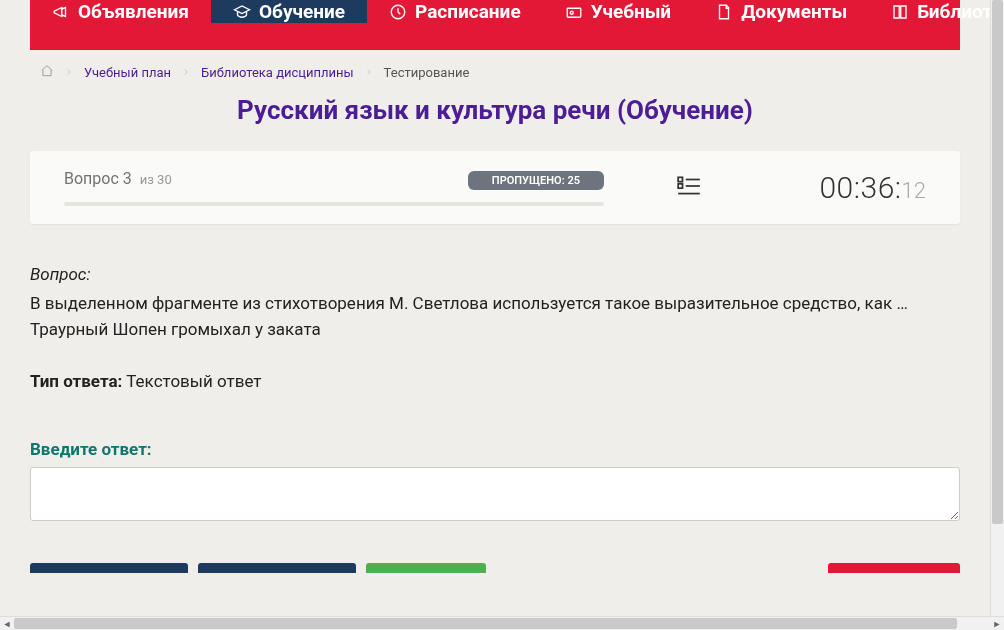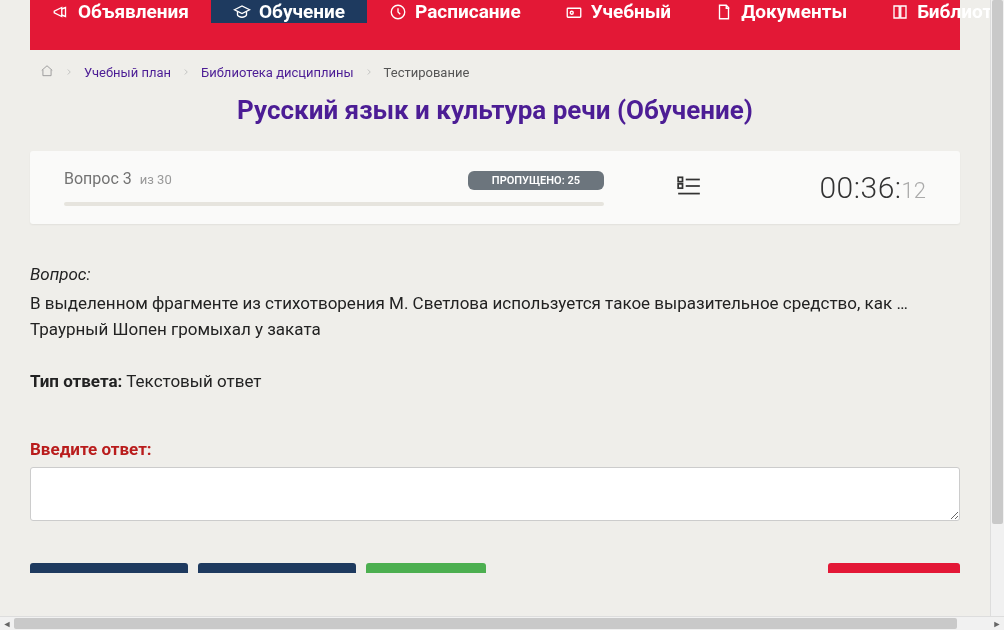--- a/index.html
+++ b/index.html
@@ -131,21 +131,21 @@
   .timer-sec { font-size: 22px; color: #aaa; }
 
   
   .content {
     margin: 40px 30px 24px;
   }
   .label { font-weight: 400; font-style: italic; font-size: 17px; color: #222; margin-bottom: 6px; }
   .question-text { font-size: 17px; color: #222; line-height: 1.55; margin-bottom: 28px; }
   .answer-type-row { font-size: 17px; color: #222; margin-bottom: 48px; }
   .answer-type-row .label-inline { font-weight: 700; }
-  .answer-label { font-weight: 700; font-size: 17px; color: #b91c1c; margin-bottom: 8px; }
+  .answer-label { font-weight: 700; font-size: 17px; color: #0f766e; margin-bottom: 8px; }
   .answer-input {
     width: 100%;
     min-height: 38px;
     border: 1px solid #ccc;
     border-radius: 3px;
     padding: 8px;
     font-family: inherit;
     font-size: 15px;
     resize: vertical;
     background: #fff;

